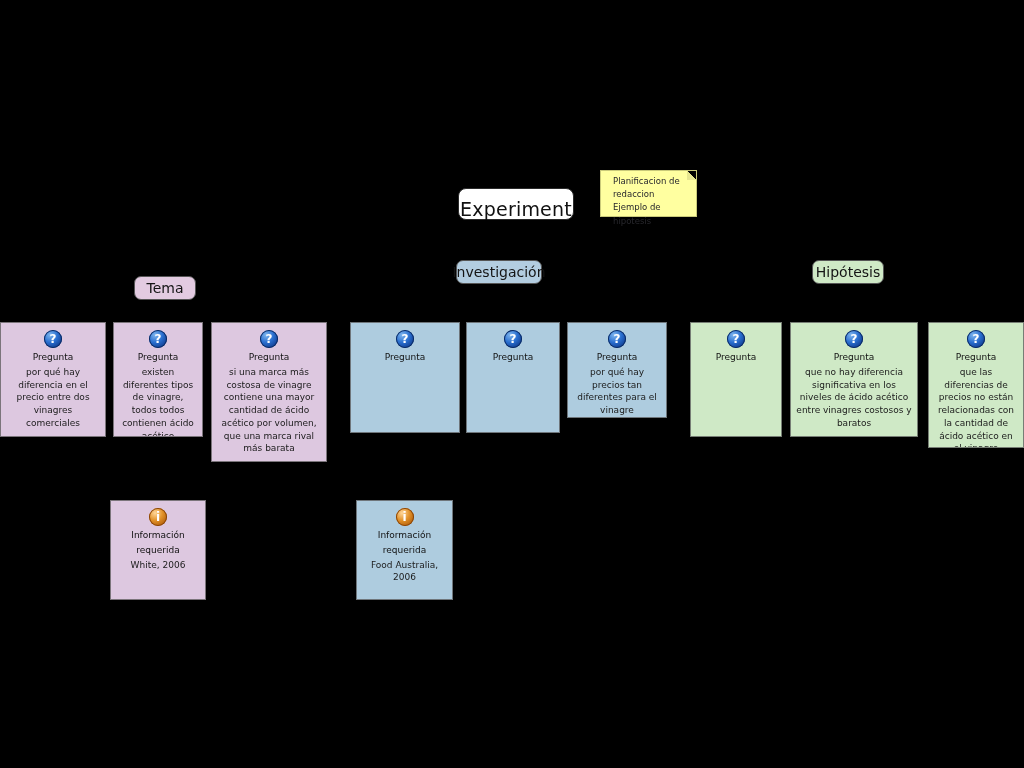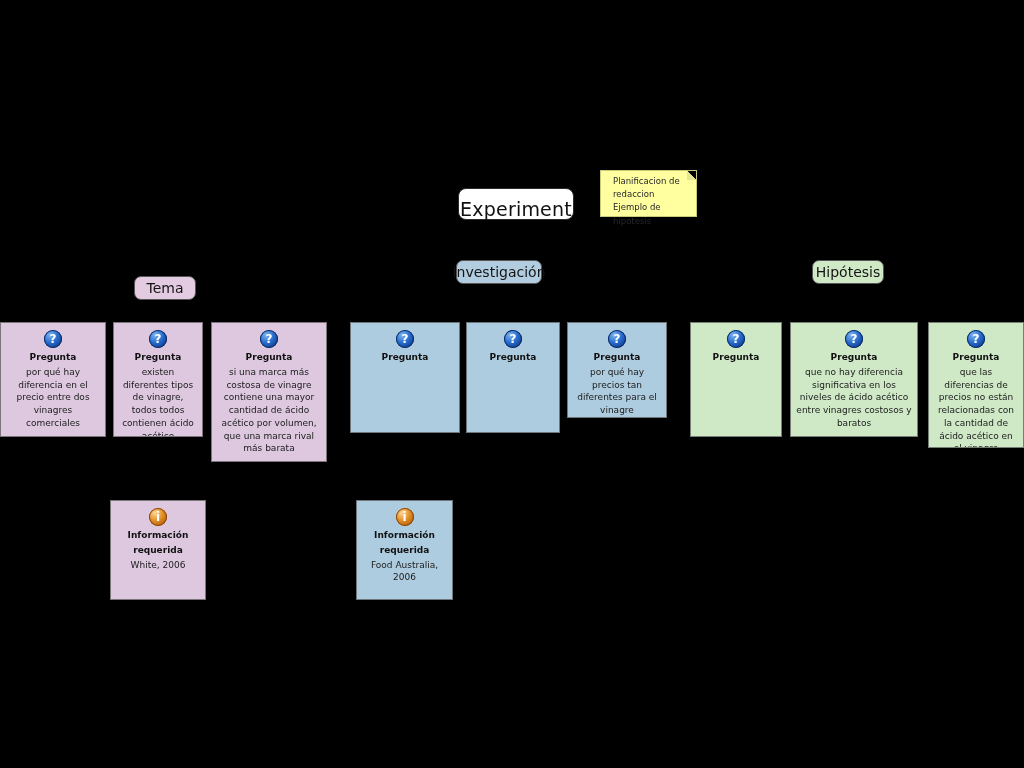--- a/index.html
+++ b/index.html
@@ -117,21 +117,21 @@
   .ico.q {
     background: radial-gradient(circle at 34% 28%, #7fb6ee 0%, #2a6fd0 42%, #123f93 78%, #0b2c6b 100%);
     box-shadow: inset 0 0 0 1px #0a2a63;
   }
   .ico.i {
     background: radial-gradient(circle at 34% 28%, #ffd79a 0%, #e2922a 42%, #b4600c 80%, #8a4406 100%);
     box-shadow: inset 0 0 0 1px #8a4406;
   }
 
   .card .ctitle {
-    font-weight: bold;
+    font-weight: normal;
     font-size: 9px;
     margin-bottom: 2px;
     color: #111111;
   }
   .card .cbody {
     font-size: 9px;
     color: #1b1b1b;
   }
 </style>
 </head>

